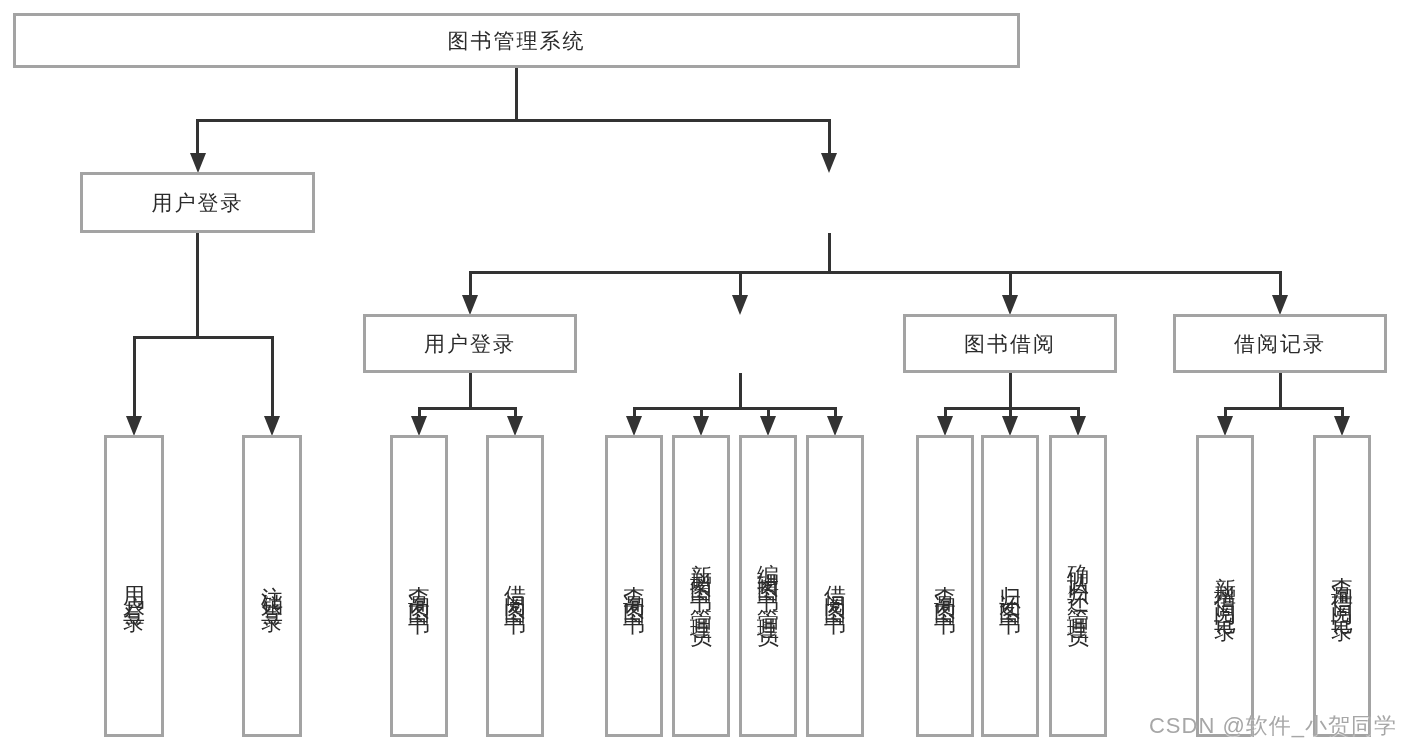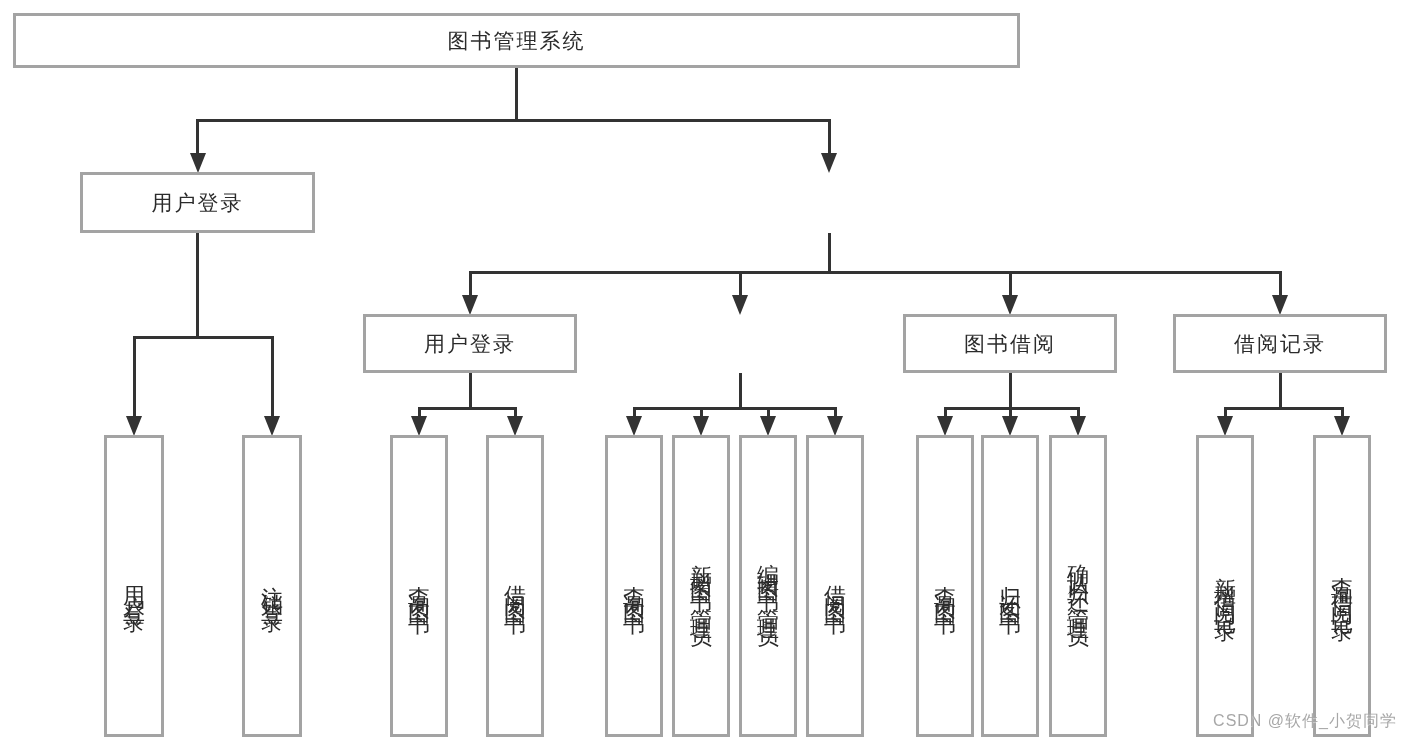--- a/index.html
+++ b/index.html
@@ -48,21 +48,21 @@
     width: 0; height: 0;
     border-left: 8px solid transparent;
     border-right: 8px solid transparent;
     border-top: 20px solid #333333;
     z-index: 1;
   }
   .watermark {
     position: absolute;
     right: 8px;
     top: 711px;
-    font-size: 16px;
+    font-size: 22px;
     color: #a7a7a7;
     letter-spacing: 1px;
     white-space: nowrap;
     z-index: 5;
     text-shadow: 0 1px 1px rgba(255,255,255,0.6);
   }
 </style>
 </head>
 <body>
 

